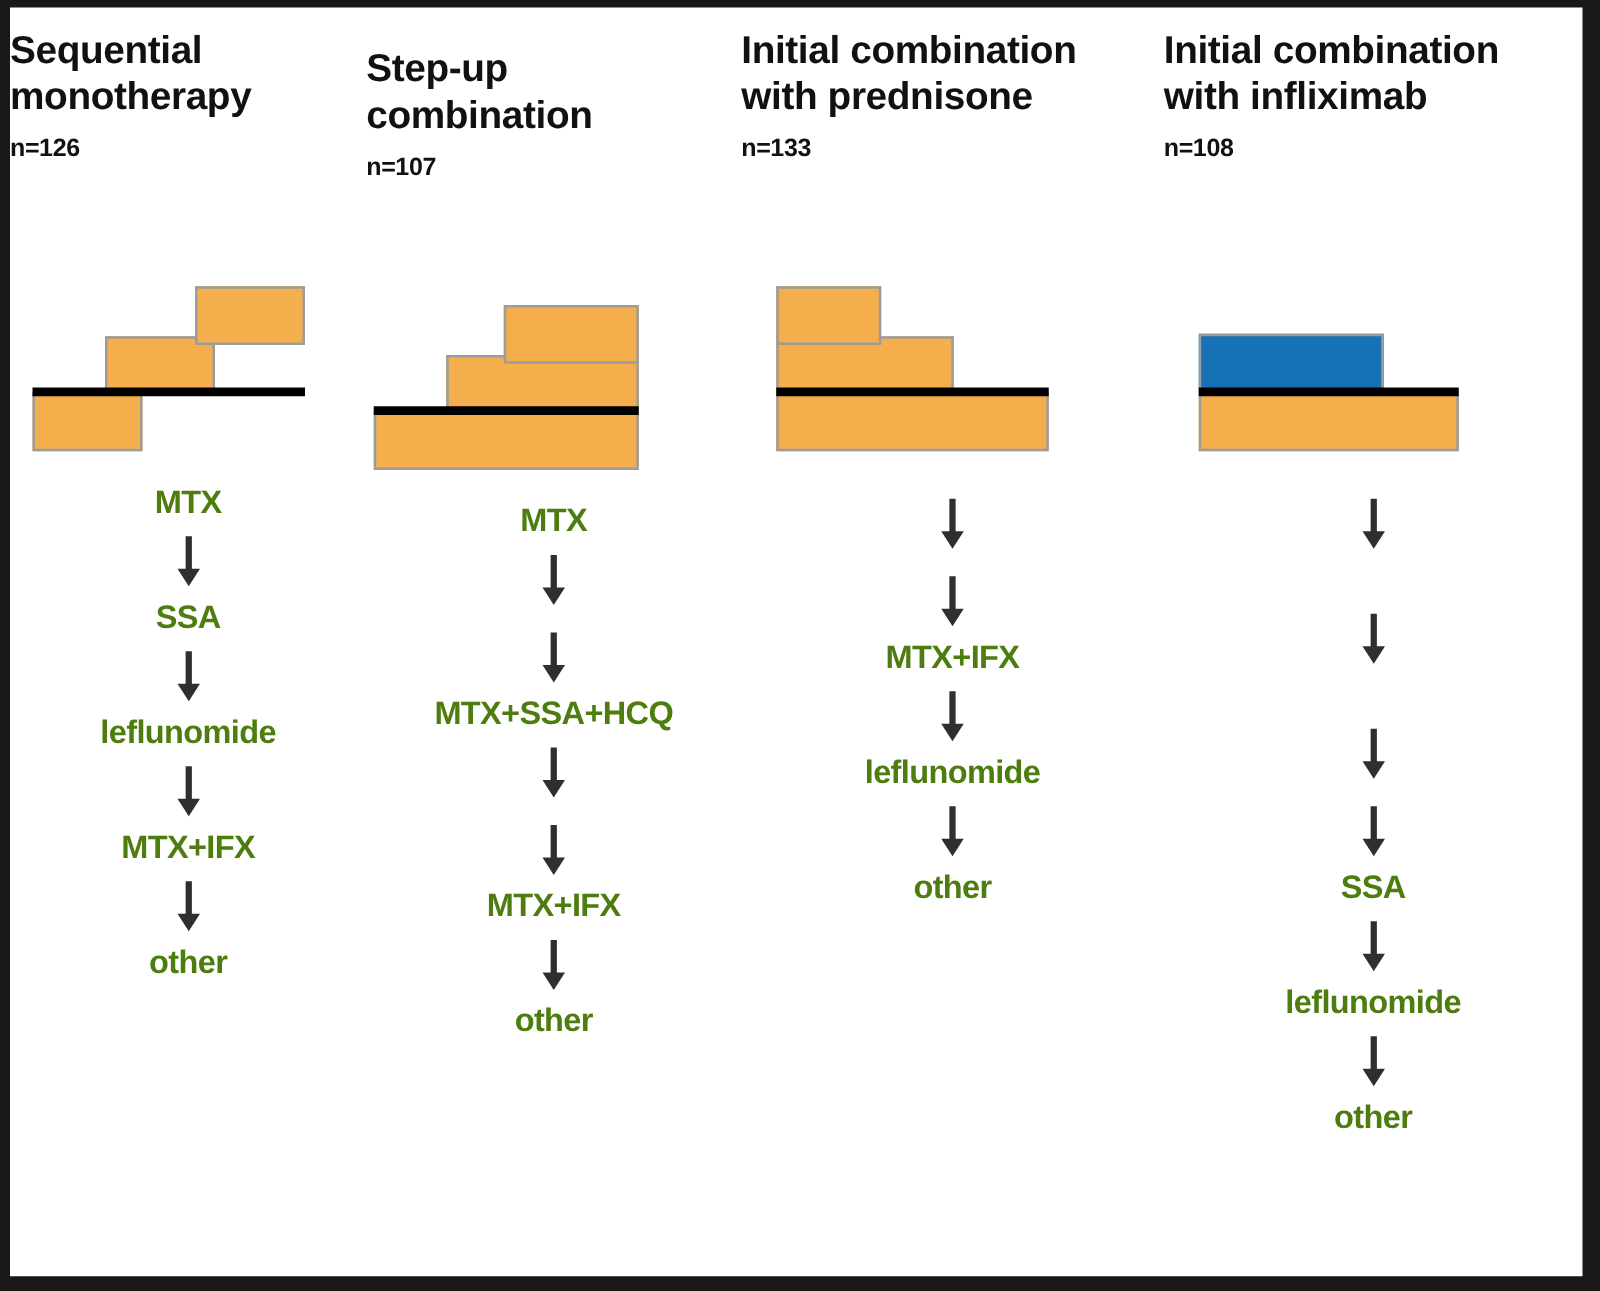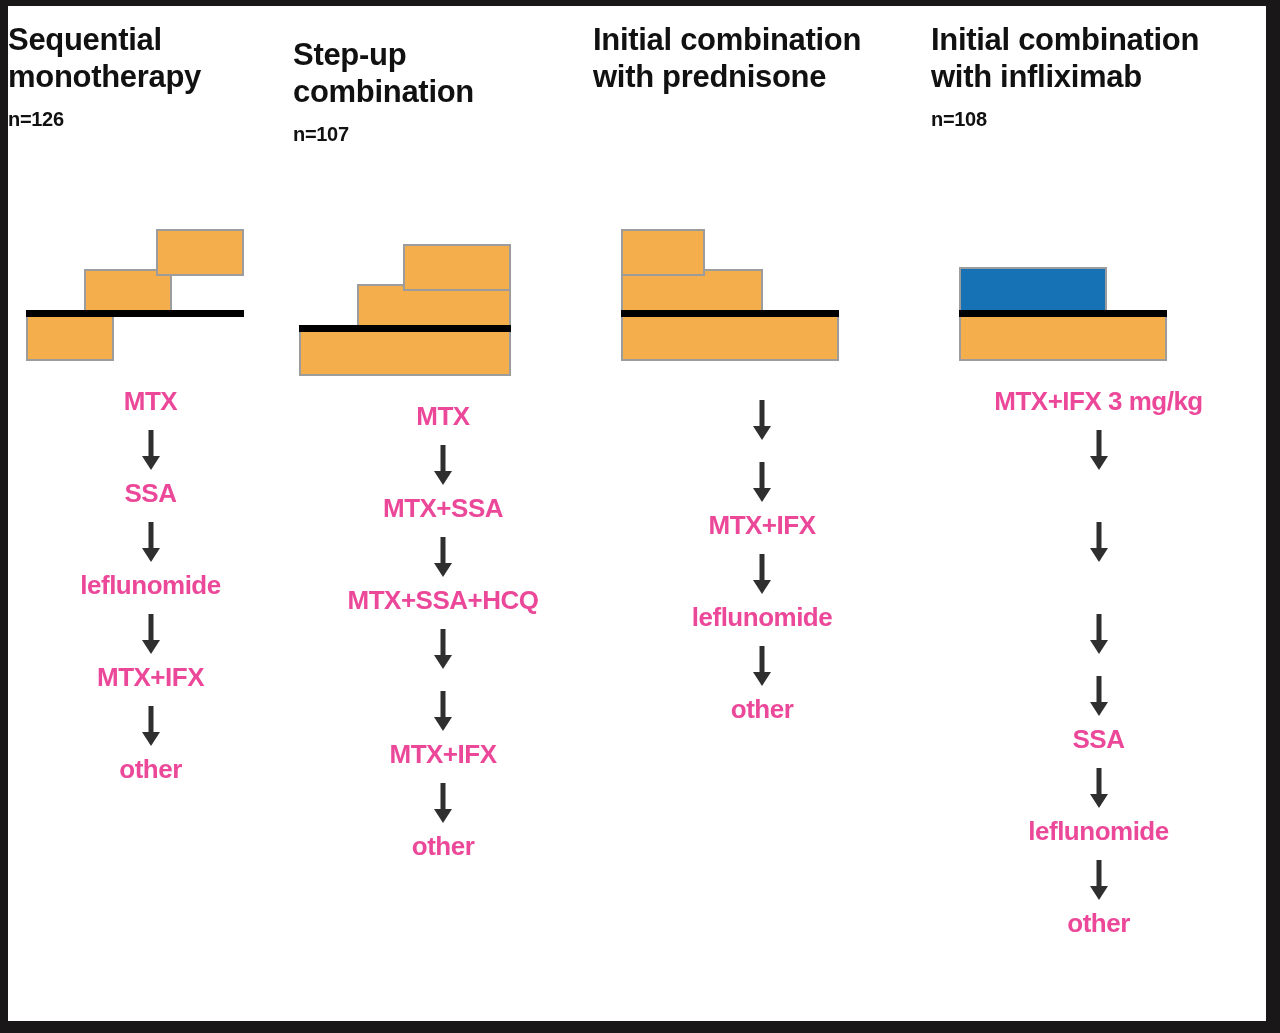--- a/index.html
+++ b/index.html
@@ -74,21 +74,21 @@
   
   .flow{
     position:absolute;
     left:0;right:0;
     top:380px;
   }
   .step{
     text-align:center;
     font-weight:bold;
     font-size:26px;
-    color:#ec4899;
+    color:#4d7c0f;
     height:30px;
     line-height:30px;
     letter-spacing:-0.5px;
     white-space:nowrap;
   }
   .arrow{
     text-align:center;
     height:62px;
     line-height:62px;
     color:#2f2f2f;
@@ -155,21 +155,20 @@
           <div class="bar" style="left:110px;top:18px;width:108px;height:47px;background:#f5ae4c;"></div>
           <div class="baseline" style="left:6px;top:99px;width:212px;"></div>
         </div>
       </div>
       <div class="flow">
         <div class="step">MTX</div>
         <div class="arrow"><svg width="22" height="44" viewBox="0 0 22 44">
               <line x1="11" y1="2" x2="11" y2="32" stroke="#2f2f2f" stroke-width="5"></line>
               <polygon points="2,28 20,28 11,42" fill="#2f2f2f"></polygon>
             </svg></div>
-        <div class="step">MTX+SSA</div>
         <div class="arrow"><svg width="22" height="44" viewBox="0 0 22 44">
               <line x1="11" y1="2" x2="11" y2="32" stroke="#2f2f2f" stroke-width="5"></line>
               <polygon points="2,28 20,28 11,42" fill="#2f2f2f"></polygon>
             </svg></div>
         <div class="step">MTX+SSA+HCQ</div>
         <div class="arrow"><svg width="22" height="44" viewBox="0 0 22 44">
               <line x1="11" y1="2" x2="11" y2="32" stroke="#2f2f2f" stroke-width="5"></line>
               <polygon points="2,28 20,28 11,42" fill="#2f2f2f"></polygon>
             </svg></div>
         <div class="arrow"><svg width="22" height="44" viewBox="0 0 22 44">
@@ -182,20 +181,21 @@
               <polygon points="2,28 20,28 11,42" fill="#2f2f2f"></polygon>
             </svg></div>
         <div class="step">other</div>
       </div>
     </div>
 
     <div class="col c3">
       <div class="hdr">
         <span class="ttl">Initial combination
 with prednisone</span>
+        <span class="nn">n=133</span>
       </div>
       <div class="diagram">
         <div class="dwrap">
           <div class="bar" style="left:28px;top:103px;width:218px;height:47px;background:#f5ae4c;"></div>
           <div class="bar" style="left:28px;top:58px;width:142px;height:47px;background:#f5ae4c;"></div>
           <div class="bar" style="left:28px;top:18px;width:84px;height:47px;background:#f5ae4c;"></div>
           <div class="baseline" style="left:28px;top:99px;width:218px;"></div>
         </div>
       </div>
       <div class="flow">
@@ -228,21 +228,20 @@
         <span class="nn">n=108</span>
       </div>
       <div class="diagram">
         <div class="dwrap">
           <div class="bar" style="left:28px;top:103px;width:208px;height:47px;background:#f5ae4c;"></div>
           <div class="bar" style="left:28px;top:56px;width:148px;height:47px;background:#1771b5;"></div>
           <div class="baseline" style="left:28px;top:99px;width:208px;"></div>
         </div>
       </div>
       <div class="flow">
-        <div class="step">MTX+IFX 3 mg/kg</div>
         <div class="arrow"><svg width="22" height="44" viewBox="0 0 22 44">
               <line x1="11" y1="2" x2="11" y2="32" stroke="#2f2f2f" stroke-width="5"></line>
               <polygon points="2,28 20,28 11,42" fill="#2f2f2f"></polygon>
             </svg></div>
         <div class="step"></div>
         <div class="arrow"><svg width="22" height="44" viewBox="0 0 22 44">
               <line x1="11" y1="2" x2="11" y2="32" stroke="#2f2f2f" stroke-width="5"></line>
               <polygon points="2,28 20,28 11,42" fill="#2f2f2f"></polygon>
             </svg></div>
         <div class="step"></div>

